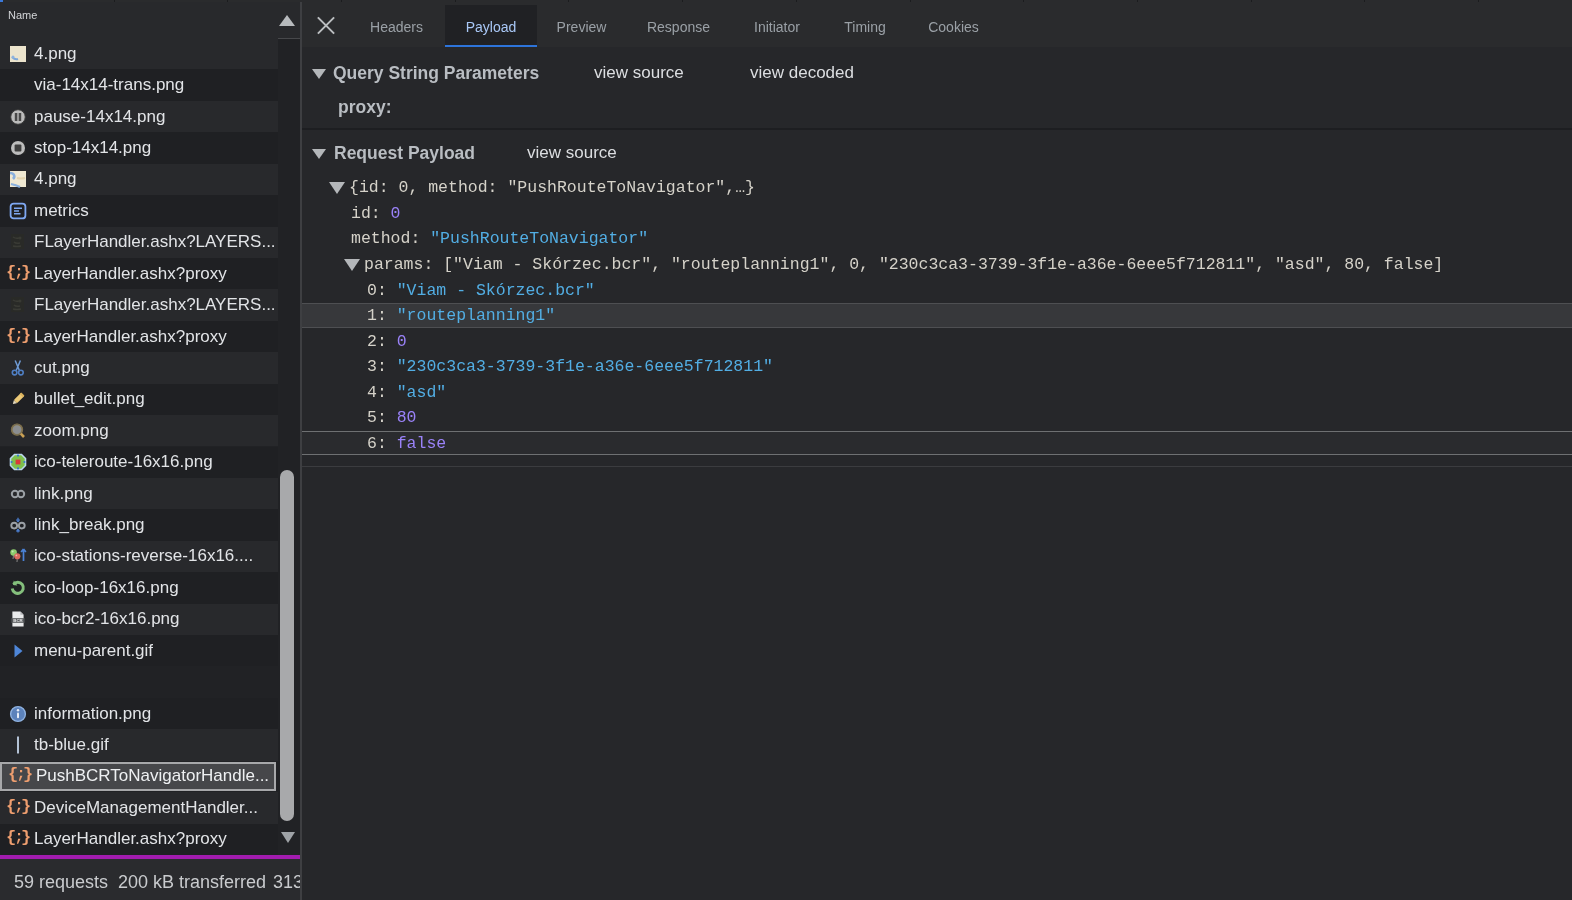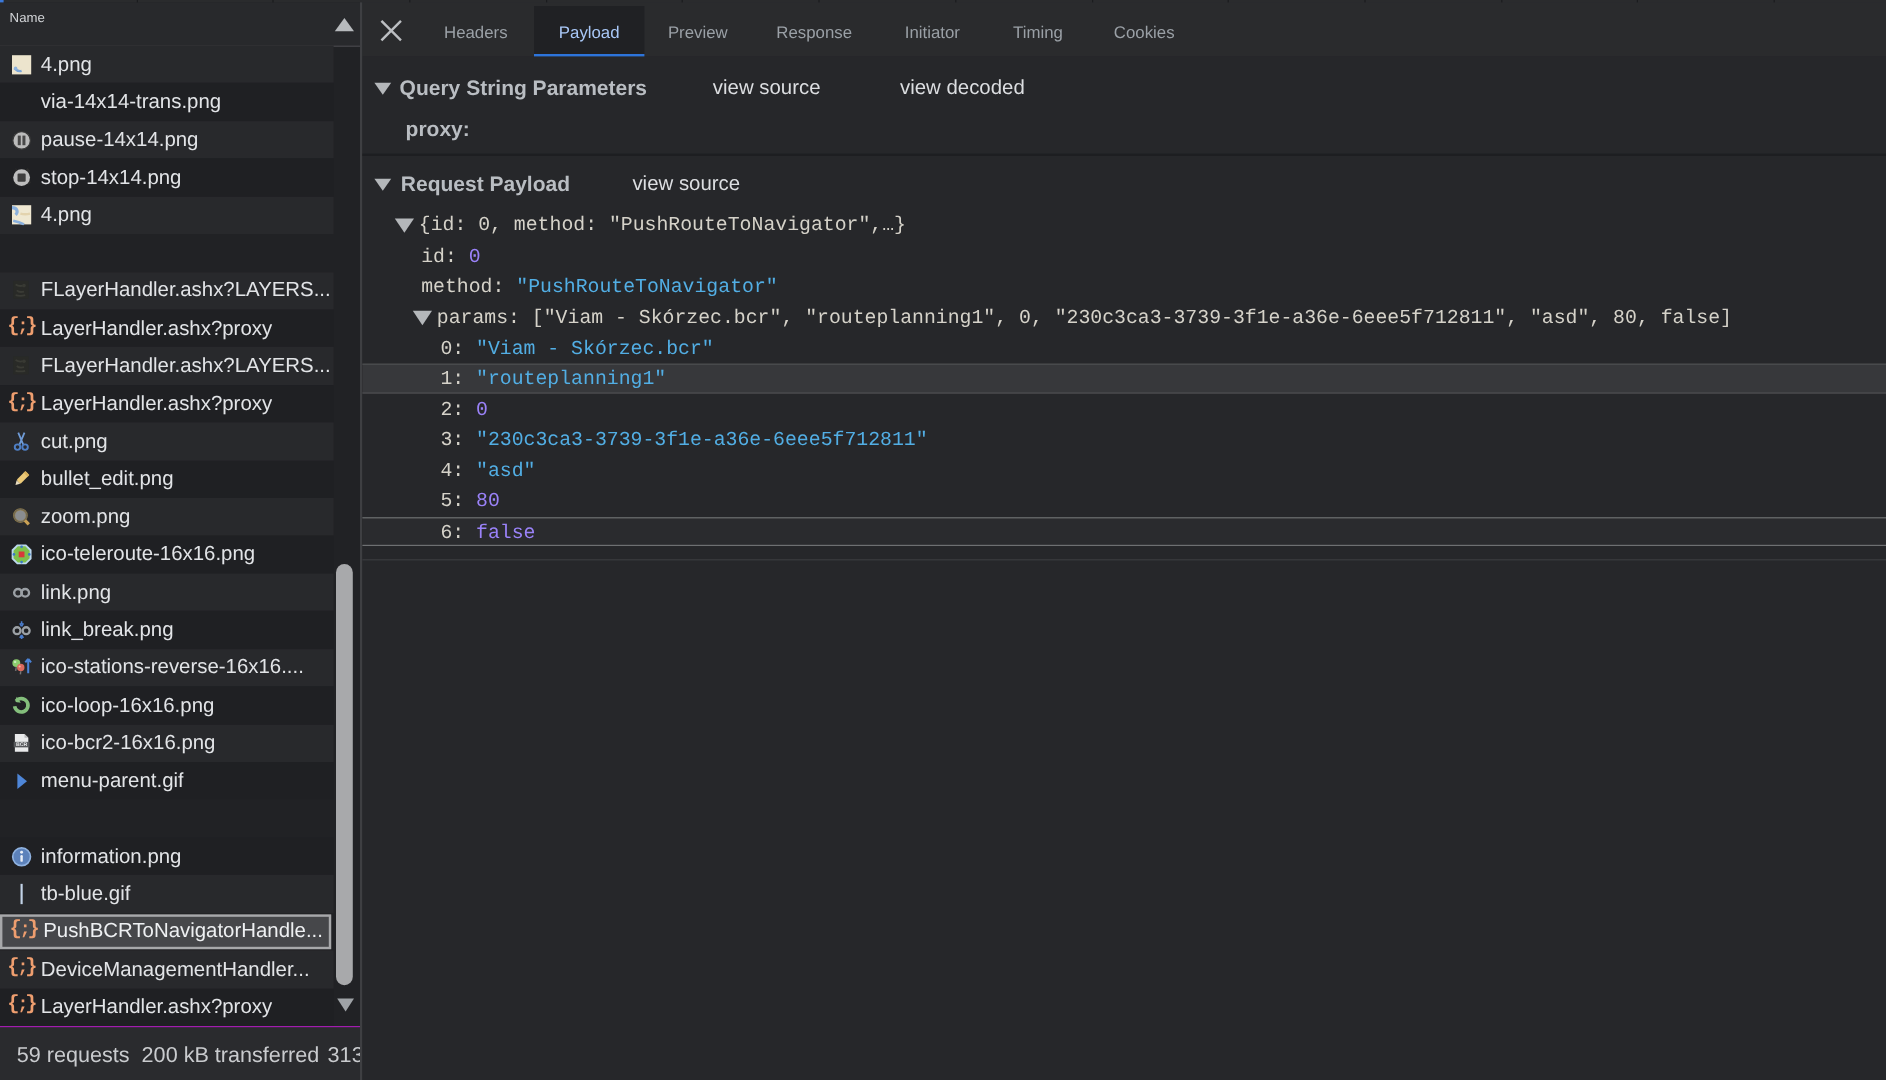--- a/index.html
+++ b/index.html
@@ -32,21 +32,21 @@
 .lrow.sel { background:#46474a; border:2px solid #a7a8aa; width:276px; height:29.4px; margin-top:1px; }
 .lrow.sel .rname { color:#eef0f2; }
 
 
 #lthumb { position:absolute; left:280px; top:470px; width:14px; height:351px; background:#a8a9ab; border-radius:7px; }
 #ldown { position:absolute; left:280.5px; top:832px; width:0; height:0;
   border-left:7px solid transparent; border-right:7px solid transparent; border-top:11px solid #9fa3a7; }
 
 
 #lstatus { position:absolute; left:0; top:855px; width:300px; height:45px; background:#2a2b2e;
-  border-top:1px solid #a21caf; color:#c9cbce; font-size:18px; overflow:hidden; }
+  border-top:4px solid #a21caf; color:#c9cbce; font-size:18px; overflow:hidden; }
 #lstatus span { position:absolute; top:13px; white-space:nowrap; }
 
 
 #right { position:absolute; left:300px; top:0; width:1272px; height:900px; background:#26272a;
   border-left:2px solid #3e3f42; }
 #tabbar { position:absolute; left:0; top:0; width:1270px; height:47px; background:#2a2b2d; }
 #closex { position:absolute; left:14px; top:16px; width:19px; height:19px; }
 #closex:before, #closex:after { content:""; position:absolute; left:9px; top:-2px; width:2px; height:23px; background:#bcbfc2; }
 #closex:before { transform:rotate(45deg); }
 #closex:after { transform:rotate(-45deg); }
@@ -130,20 +130,29 @@
         <span class="ric">
           <svg width="18" height="18" viewBox="0 0 18 18">
             <rect x="1" y="1" width="16" height="16" fill="#efe8d2"></rect>
             <path d="M1 3 q3 0 4 2 t-1 4" stroke="#8ab0dd" stroke-width="2.6" fill="none"></path>
             <path d="M2 14 q5 1 9 3" stroke="#8ab0dd" stroke-width="2.2" fill="none"></path>
             <path d="M8 8 q4 1 8 0" stroke="#e3d3ae" stroke-width="2" fill="none"></path>
           </svg>
         </span>
         <span class="rname">4.png</span>
       </div>
+<div class="lrow" style="top:195.1px">
+        <span class="ric">
+          <svg width="18" height="18" viewBox="0 0 18 18">
+            <rect x="1.6" y="1.6" width="14.8" height="14.8" rx="3" fill="none" stroke="#7fa8f2" stroke-width="1.8"></rect>
+            <path d="M5 6.2 h8 M5 9 h5 M5 11.8 h6.5" stroke="#7fa8f2" stroke-width="1.6"></path>
+          </svg>
+        </span>
+        <span class="rname">metrics</span>
+      </div>
 <div class="lrow odd" style="top:226.5px">
         <span class="ric">
           <svg width="18" height="18" viewBox="0 0 18 18">
             <rect x="2" y="1" width="13" height="15" fill="#292a27"></rect>
             <path d="M4 4 q3 2 6 1 M5 9 q2 2 6 1 M4 13 q4 1 8 0" stroke="#3a3b35" stroke-width="1.5" fill="none"></path>
             <circle cx="11" cy="5" r="1.5" fill="#383933"></circle>
           </svg>
         </span>
         <span class="rname">FLayerHandler.ashx?LAYERS...</span>
       </div>

